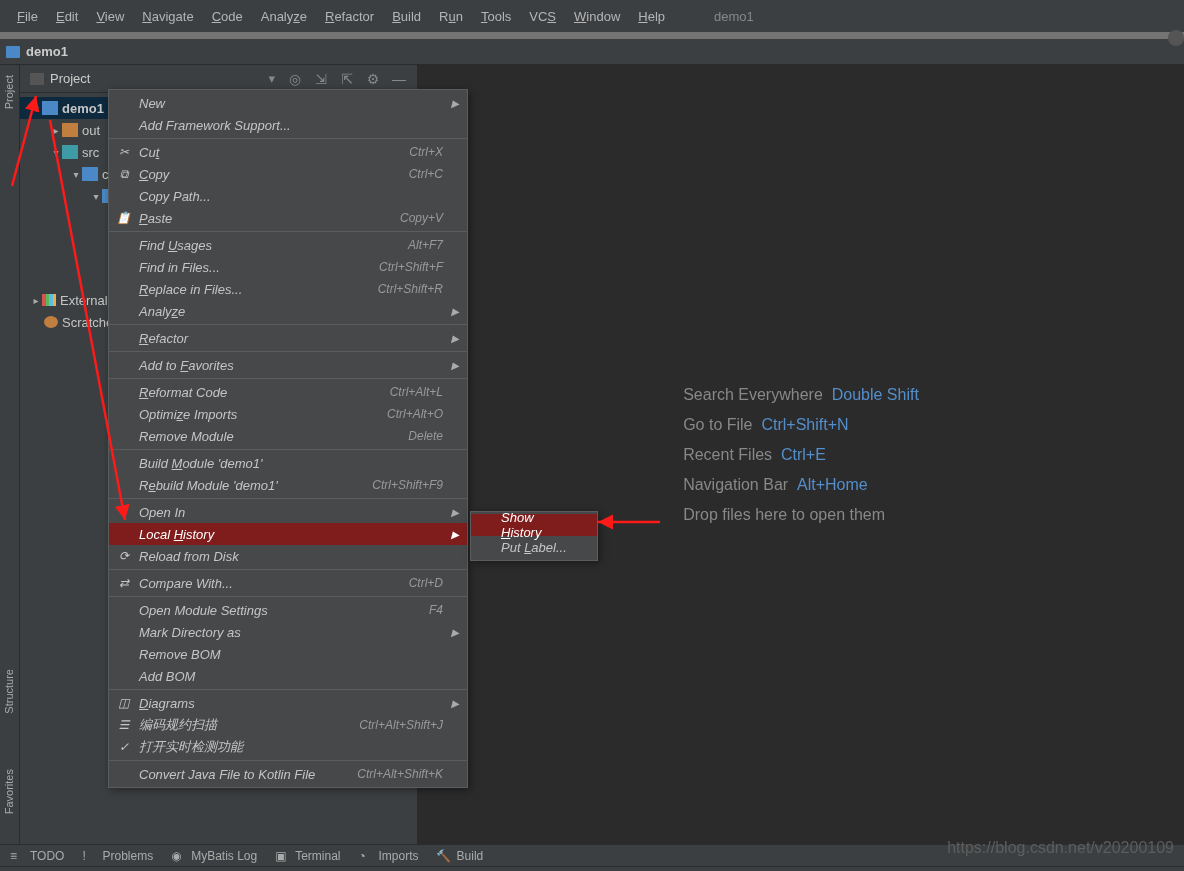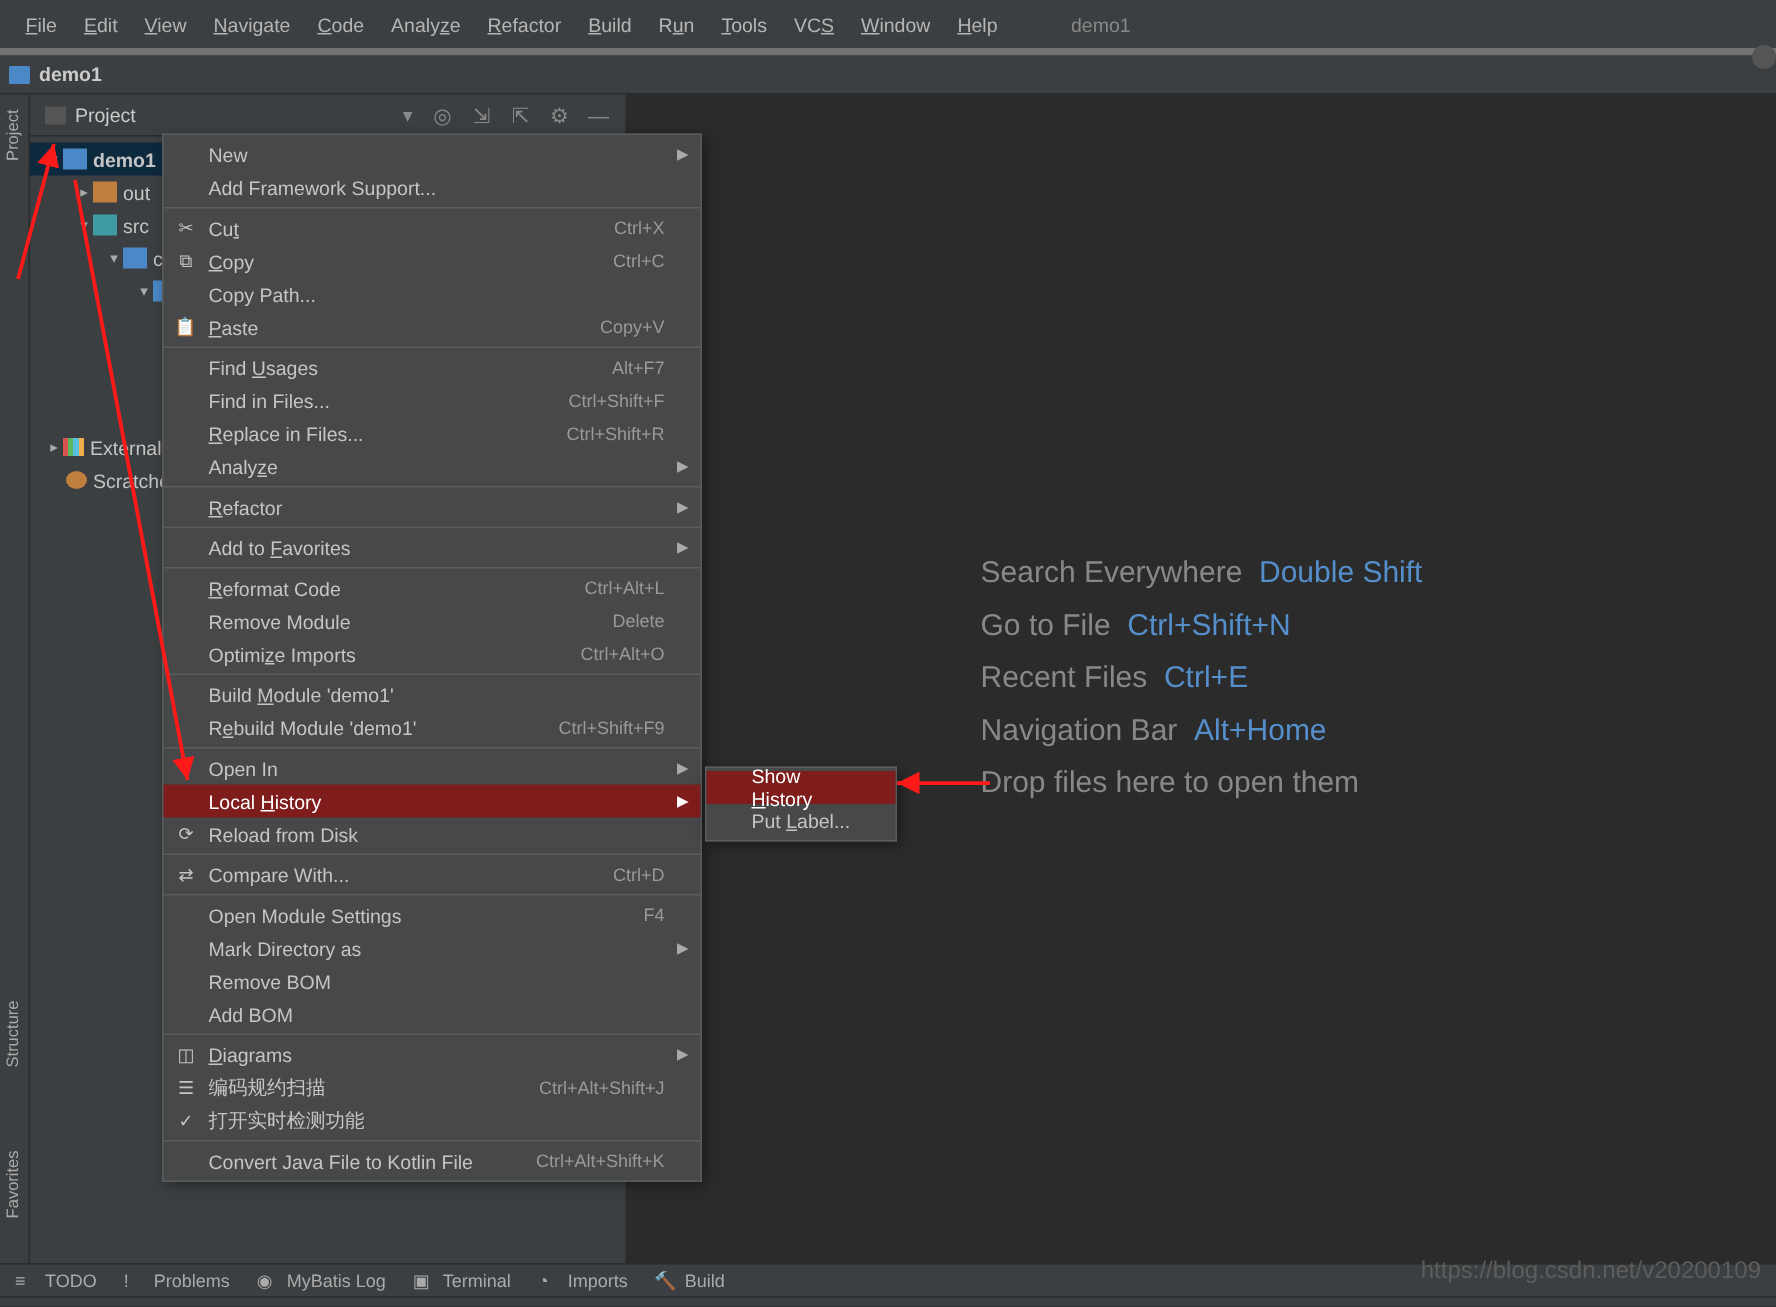--- a/index.html
+++ b/index.html
@@ -1,19 +1,19 @@
 <!DOCTYPE html>
 <html><head>
 <meta charset="utf-8">
 <style>
 * { margin: 0; padding: 0; box-sizing: border-box; font-family: "Segoe UI", Arial, sans-serif; }
 body { background: #2b2b2b; color: #bababa; font-size: 13px; width: 1184px; height: 871px; overflow: hidden; position: relative; }
 
 
-.menubar { height: 26px; background: #3c3f41; display: flex; align-items: center; padding: 16px 8px; border-bottom: 5px solid #737373; }
+.menubar { height: 26px; background: #3c3f41; display: flex; align-items: center; padding: 16px 8px; border-bottom: 7px solid #737373; }
 .menubar .menu-item { padding: 4px 9px; color: #b5b5b5; cursor: pointer; }
 .menubar .menu-item .ul { text-decoration: underline; }
 .menubar .title { margin-left: 40px; color: #888; }
 
 
 .breadcrumb { height: 26px; background: #3c3f41; display: flex; align-items: center; padding: 0 6px; border-bottom: 1px solid #2b2b2b; }
 .folder-icon { width: 14px; height: 12px; background: #4a88c7; margin-right: 6px; border-radius: 1px; display: inline-block; }
 .breadcrumb .bc-text { color: #ccc; font-weight: bold; }
 
 
@@ -35,27 +35,27 @@
 .dir-orange { background: #c07f3e; }
 .dir-cyan { background: #3e9aa5; }
 .tree-row .label { color: #c5c5c5; font-weight: bold; }
 .tree-row .label.normal { font-weight: normal; }
 .lib-ico { background: linear-gradient(90deg,#d9534f 25%,#5cb85c 25% 50%,#5bc0de 50% 75%,#f0ad4e 75%); width:14px;height:12px;}
 .scratch-ico { background:#c07f3e; width:14px;height:12px; border-radius:50%;}
 
 
 .editor { flex: 1; background: #2b2b2b; display: flex; align-items: center; justify-content: center; }
 .welcome { color: #999; }
-.welcome .row { margin: 12px 8px; font-size: 20px; color: #888; }
+.welcome .row { margin: 12px 8px; font-size: 16px; color: #888; }
 .welcome .row .sc { color: #548ecb; }
 
 
 .ctx-menu { position: absolute; background: #46484a; border: 1px solid #5a5c5e; box-shadow: 2px 2px 8px rgba(0,0,0,.4); padding: 2px 0; z-index: 100; }
 .ctx-menu.main-ctx { left: 108px; top: 89px; width: 360px; }
-.ctx-item { display: flex; align-items: center; height: 22px; padding: 0 24px 0 30px; color: #c5c5c5; position: relative; }
+.ctx-item { display: flex; align-items: center; height: 22px; padding: 0 24px 0 30px; color: #c5c5c5; position: relative; font-style: italic; }
 .ctx-item.highlight { background: #7f1d1d; color: #fff; }
 .ctx-item .lbl { flex: 1; }
 .ctx-item .sc { color: #999; font-size: 12px; }
 .ctx-item .sub-arrow { position: absolute; right: 8px; font-size: 10px; color: #aaa; }
 .ctx-item.highlight .sub-arrow { color: #fff; }
 .ctx-item .ul { text-decoration: underline; }
 .ctx-sep { height: 1px; background: #5a5c5e; margin: 2px 0; }
 .ctx-item .pre-ico { position: absolute; left: 8px; width: 14px; height: 14px; display: inline-flex; align-items: center; justify-content: center; font-size: 12px; }
 
 
@@ -224,26 +224,26 @@
     <div class="ctx-item">
       <span class="lbl">Add to <span class="ul">F</span>avorites</span>
       <span class="sub-arrow">▶</span>
     </div>
     <div class="ctx-sep"></div>
     <div class="ctx-item">
       <span class="lbl"><span class="ul">R</span>eformat Code</span>
       <span class="sc">Ctrl+Alt+L</span>
     </div>
     <div class="ctx-item">
+      <span class="lbl">Optimi<span class="ul">z</span>e Imports</span>
+      <span class="sc">Ctrl+Alt+O</span>
+    </div>
+    <div class="ctx-item">
       <span class="lbl">Remove Module</span>
       <span class="sc">Delete</span>
-    </div>
-    <div class="ctx-item">
-      <span class="lbl">Optimi<span class="ul">z</span>e Imports</span>
-      <span class="sc">Ctrl+Alt+O</span>
     </div>
     <div class="ctx-sep"></div>
     <div class="ctx-item">
       <span class="lbl">Build <span class="ul">M</span>odule 'demo1'</span>
     </div>
     <div class="ctx-item">
       <span class="lbl">R<span class="ul">e</span>build Module 'demo1'</span>
       <span class="sc">Ctrl+Shift+F9</span>
     </div>
     <div class="ctx-sep"></div>

